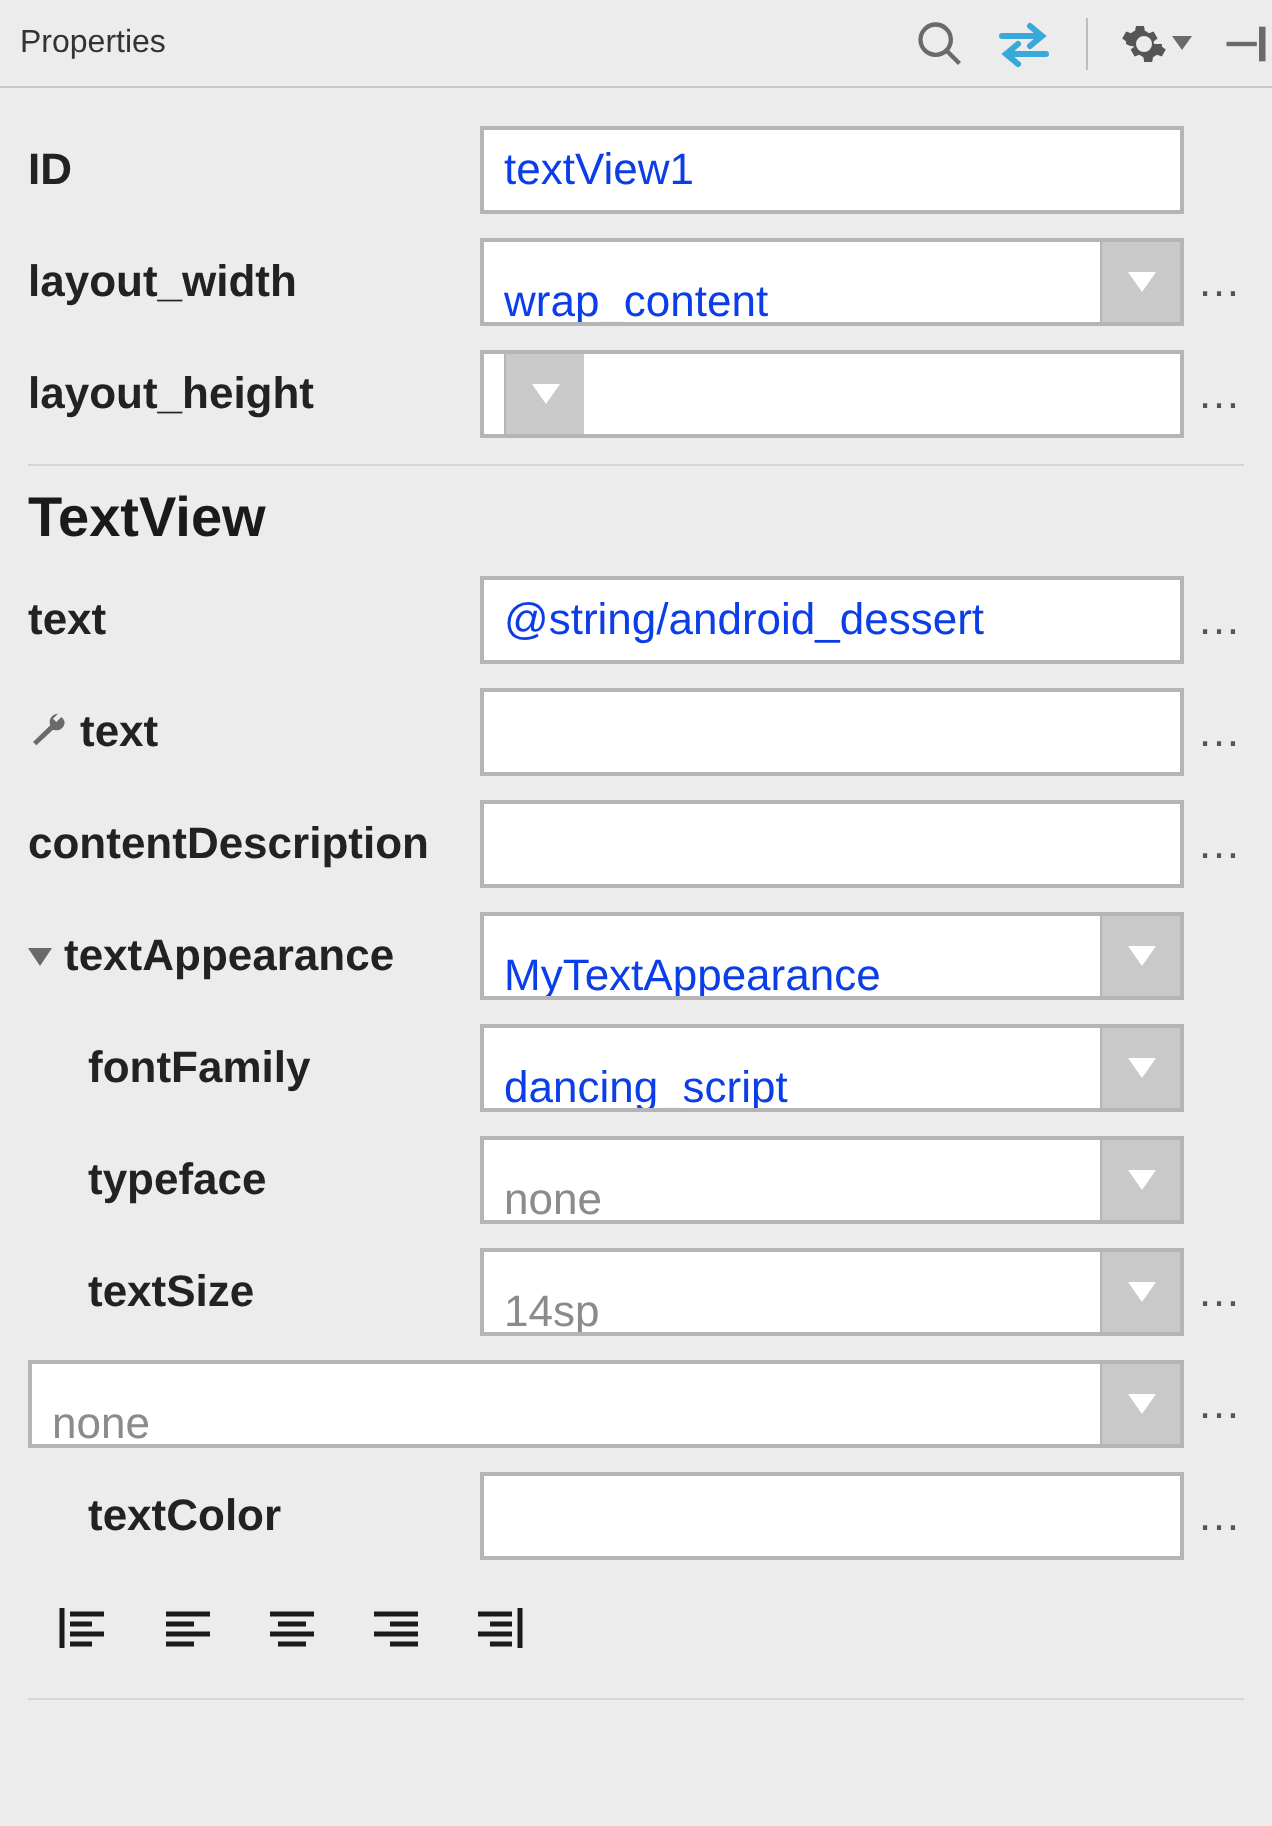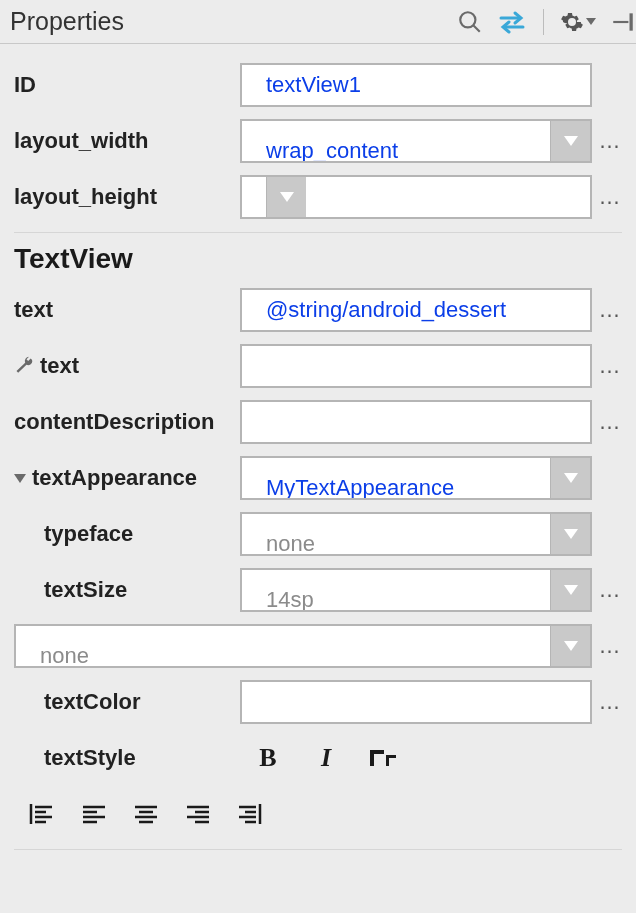--- a/index.html
+++ b/index.html
@@ -12,21 +12,21 @@
     font-size: 22px;
     color: #1a1a1a;
     overflow: hidden;
   }
   .header {
     display: flex;
     align-items: center;
     height: 44px;
     border-bottom: 1px solid #c8c8c8;
     padding: 0 0 0 10px;
-    font-size: 25px;
+    font-size: 16px;
     color: #333;
   }
   .header-title { flex: 1; }
   .header-icons { display: flex; align-items: center; gap: 14px; }
   .header-icons svg { display: block; }
   .vdiv { width:1px; height:26px; background:#bcbcbc; margin:0 2px;}
   .content { padding: 14px 14px 0 14px; }
   .row {
     display: flex;
     align-items: center;
@@ -47,21 +47,21 @@
     flex: 1;
     display: flex;
     align-items: center;
     gap: 6px;
   }
   .input, .select {
     flex: 1;
     height: 44px;
     border: 2px solid #b5b5b5;
     background: #fff;
-    padding: 0 24px;
+    padding: 0 10px;
     font-size: 22px;
     color: #0b3ee8;
     display: flex;
     align-items: center;
     overflow: hidden;
     white-space: nowrap;
   }
   .input.gray, .select.gray { color: #8b8b8b; }
   .input.empty { color: transparent; }
   .select { position: relative; padding-right: 0; }
@@ -227,20 +227,32 @@
       <div class="select">
         <span class="select-text">MyTextAppearance</span>
         <span class="select-arrow">
             <span class="tri-white"></span>
           </span>
       </div>
       <div class="spacer-ellipsis"></div>
     </div>
   </div>
 
+  <div class="row">
+    <div class="label-cell sub">fontFamily</div>
+    <div class="value-cell">
+      <div class="select">
+        <span class="select-text">dancing_script</span>
+        <span class="select-arrow">
+            <span class="tri-white"></span>
+          </span>
+      </div>
+      <div class="spacer-ellipsis"></div>
+    </div>
+  </div>
 
   <div class="row">
     <div class="label-cell sub">typeface</div>
     <div class="value-cell">
       <div class="select gray">
         <span class="select-text">none</span>
         <span class="select-arrow">
             <span class="tri-white"></span>
           </span>
       </div>
@@ -274,34 +286,20 @@
   </div>
 
   <div class="row">
     <div class="label-cell sub">textColor</div>
     <div class="value-cell">
       <div class="input empty"></div>
       <div class="ellipsis">…</div>
     </div>
   </div>
 
-  <div class="row">
-    <div class="label-cell sub">textStyle</div>
-    <div class="value-cell">
-      <div class="toggle-group">
-        <div class="toggle-btn" style="font-size:26px;font-family:serif;">B</div>
-        <div class="toggle-btn" style="font-size:26px;font-style:italic;font-family:serif;">I</div>
-        <div class="toggle-btn">
-          <svg width="32" height="24" viewBox="0 0 32 24" fill="#1a1a1a">
-              <path d="M2 20V4h14v4H6v12H2zM18 20V9h10v3h-7v8h-3z"></path>
-            </svg>
-        </div>
-      </div>
-    </div>
-  </div>
 
   <div class="row">
     <div class="value-cell">
       <div class="toggle-group" style="gap:16px;">
         <div class="toggle-btn">
           <svg width="28" height="24" viewBox="0 0 28 24" fill="none" stroke="#1a1a1a" stroke-width="2.5">
               <line x1="3" y1="2" x2="3" y2="22"></line>
               <line x1="7" y1="5" x2="24" y2="5"></line>
               <line x1="7" y1="10" x2="18" y2="10"></line>
               <line x1="7" y1="15" x2="24" y2="15"></line>

